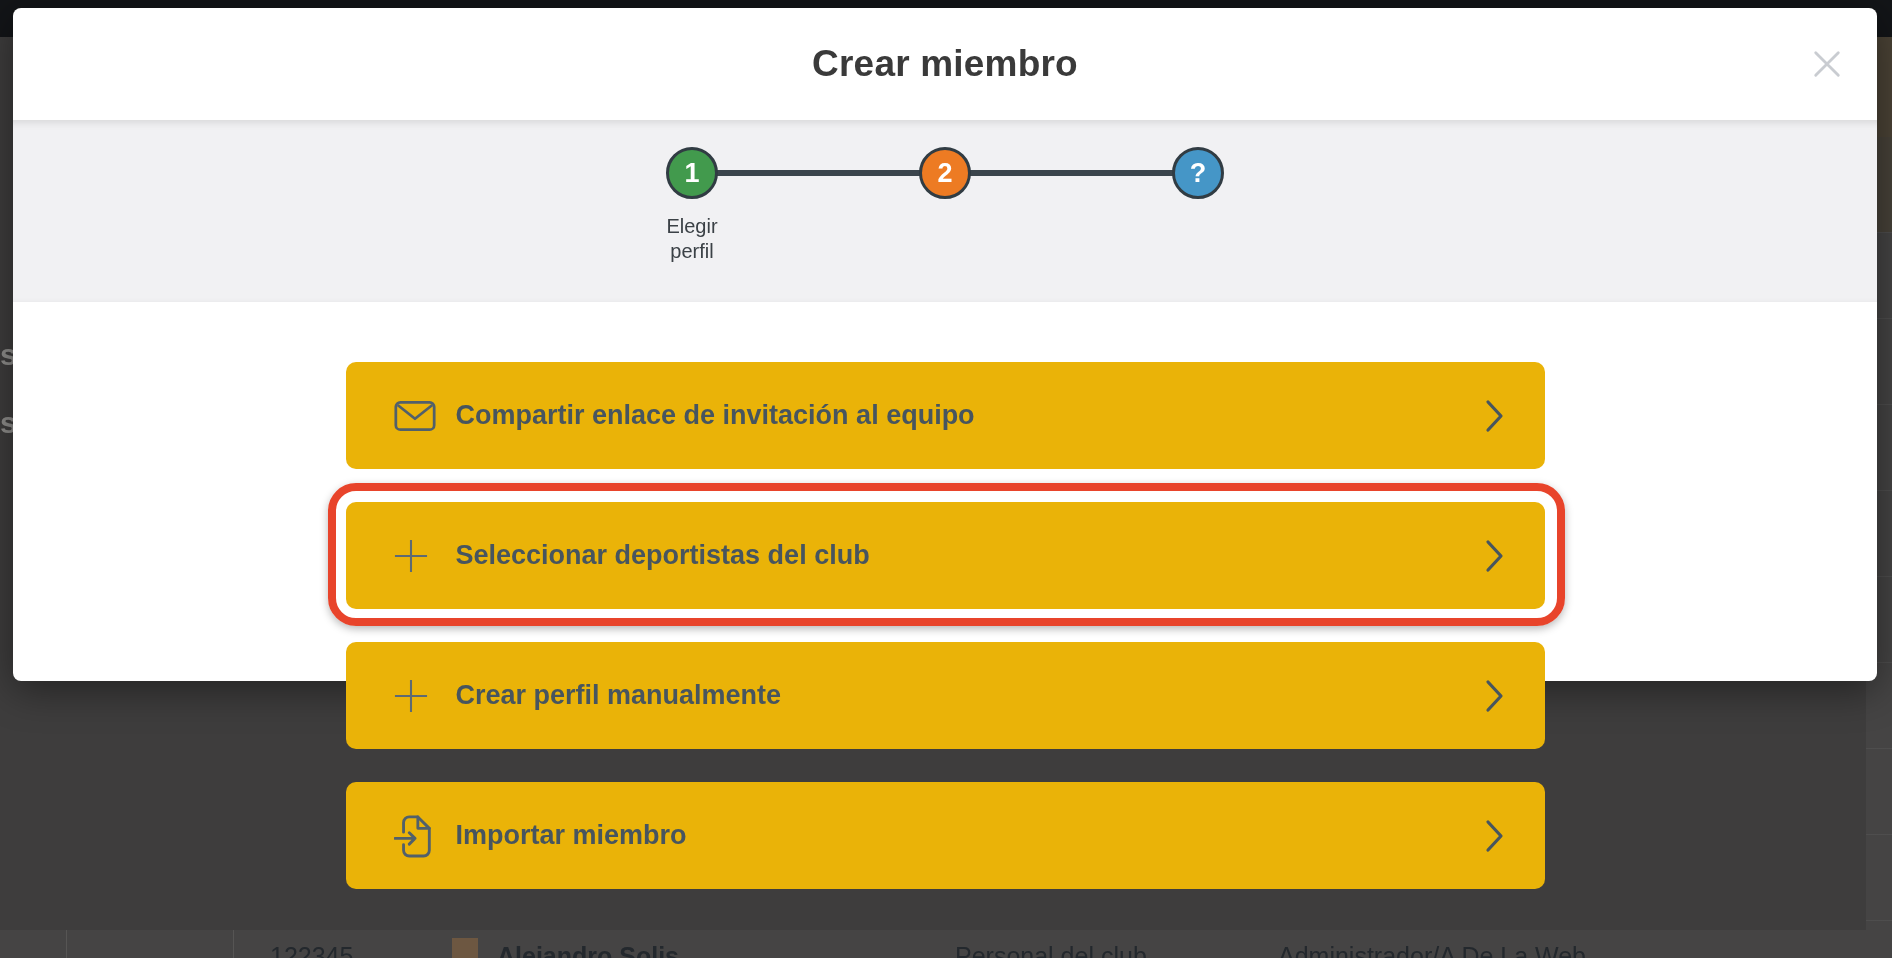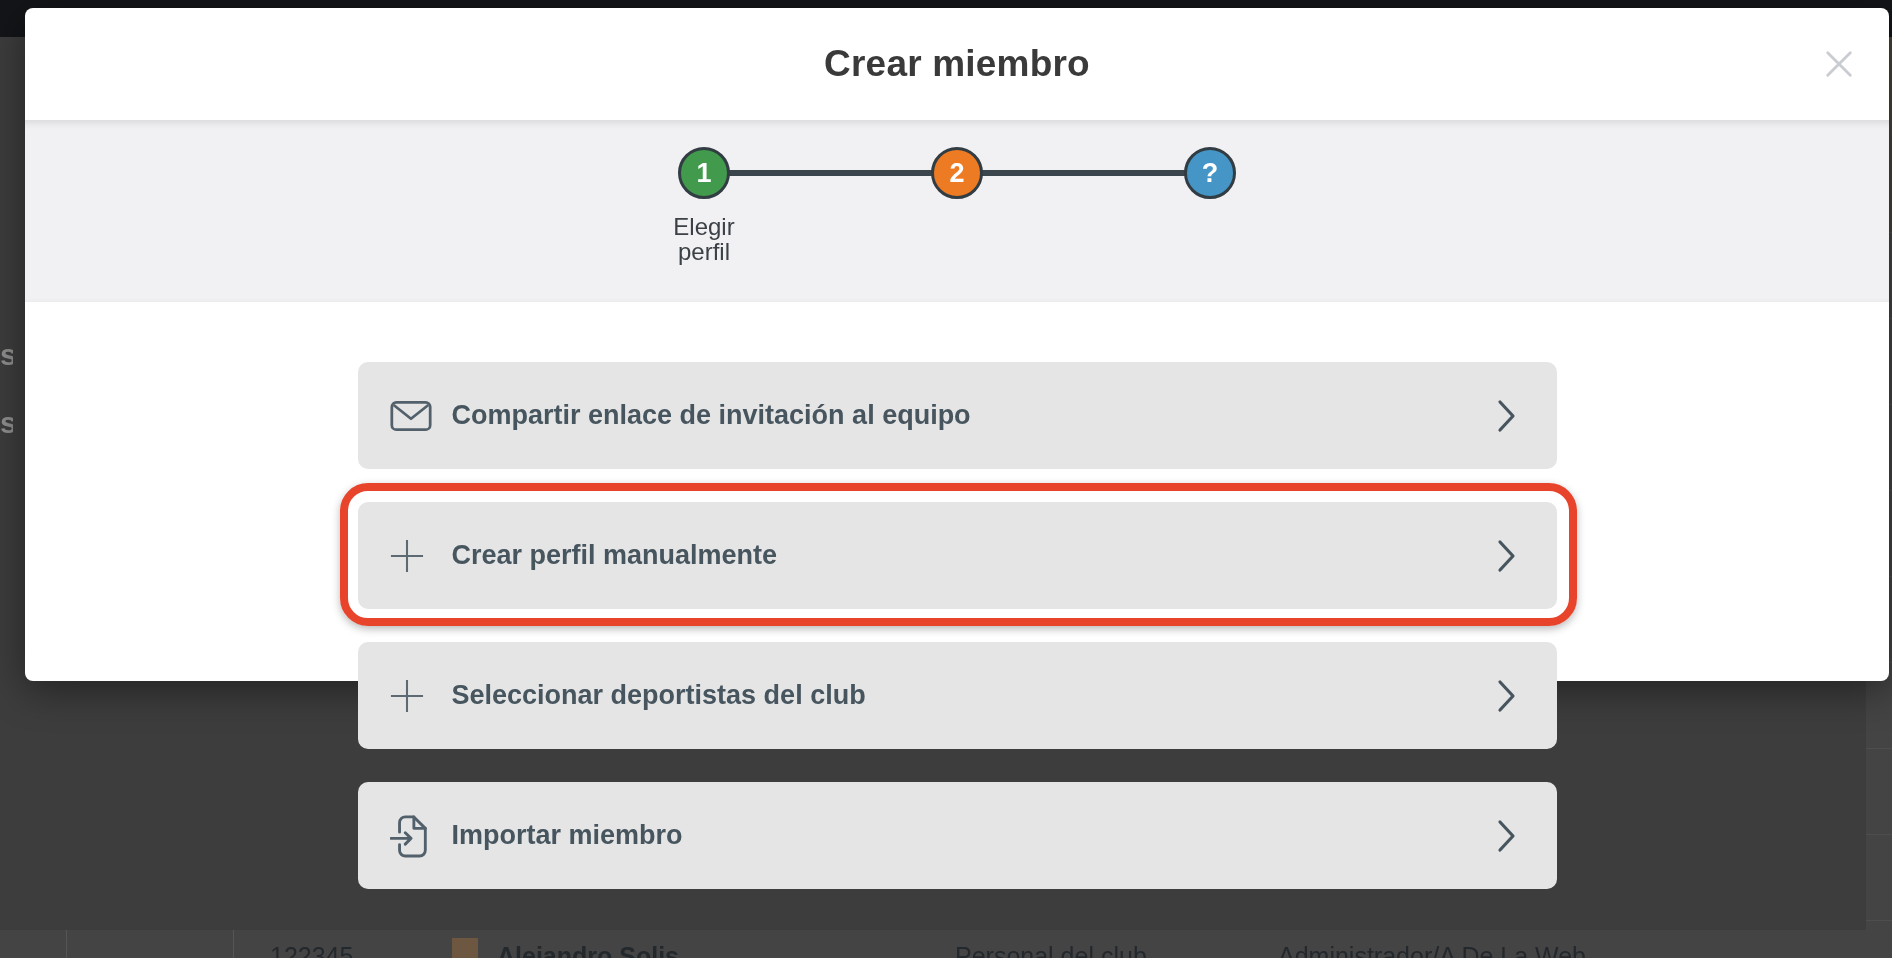--- a/index.html
+++ b/index.html
@@ -17,48 +17,48 @@
   .bg-sidebar-frag { position:absolute; left:0; width:13px; overflow:hidden; color:#8f8e8c;
                      font-weight:bold; font-size:30px; line-height:30px; }
   .frag1 { top:340px; } .frag2 { top:408px; }
   .bg-bottom-row { position:absolute; left:0; top:930px; width:1892px; height:28px; background:#454444; }
   .bg-bottom-row .vline { position:absolute; top:0; width:1px; height:28px; background:#565554; }
   .bg-cell { position:absolute; top:14px; color:#23282d; font-size:25px; line-height:25px; white-space:nowrap; }
   .bg-cell.bold { font-weight:bold; }
   .bg-avatar { position:absolute; left:452px; top:8px; width:26px; height:20px; background:#6d5741; }
 
   
-  .modal { position:absolute; left:25px; top:8px; width:1864px; height:673px; background:#ffffff;
+  .modal { position:absolute; left:13px; top:8px; width:1864px; height:673px; background:#ffffff;
            border-radius:8px; box-shadow:0 8px 40px rgba(0,0,0,0.45); }
   .modal-header { position:relative; height:112px; display:flex; align-items:center; justify-content:center; }
   .modal-title { font-size:37px; font-weight:bold; color:#3a3a3a; letter-spacing:0.2px; }
   .close-btn { position:absolute; right:30px; top:50%; transform:translateY(-50%); width:40px; height:40px;
                display:flex; align-items:center; justify-content:center; cursor:pointer; background:none; border:none; }
   .close-btn svg { display:block; }
 
   
   .stepper-band { position:relative; height:182px; background:#f1f1f3;
                   box-shadow: inset 0 10px 9px -8px rgba(0,0,0,0.12), inset 0 -4px 5px -4px rgba(0,0,0,0.05); }
   .stepper { position:relative; width:558px; height:182px; margin:0 auto; }
   .step-line { position:absolute; top:50px; height:6px; background:#3b454c; }
   .line1 { left:50px; width:205px; }
   .line2 { left:303px; width:205px; }
   .step-circle { position:absolute; top:27px; width:52px; height:52px; border-radius:50%;
                  border:3px solid #313c43; display:flex; align-items:center; justify-content:center;
                  color:#ffffff; font-weight:bold; font-size:27px; }
   .c1 { left:0; } .c2 { left:253px; } .c3 { left:506px; }
   .step-label { position:absolute; top:94px; width:200px; text-align:center; color:#3b4146;
-                font-size:24px; line-height:25px; }
+                font-size:20px; line-height:25px; }
   .l1 { left:-74px; } .l2 { left:179px; }
 
   
   .modal-body { position:relative; padding-top:60px; }
   .options { width:1199px; margin:0 auto; display:flex; flex-direction:column; gap:33px; }
-  .option-row { position:relative; display:flex; align-items:center; height:107px; background:#e5e5e5;
-                border-radius:10px; padding:0 40px 0 32px; cursor:pointer; border:none; text-align:left; }
+  .option-row { position:relative; display:flex; align-items:center; height:107px; background:#eab308;
+                border-radius:10px; padding:0 40px 0 48px; cursor:pointer; border:none; text-align:left; }
   .option-icon { width:48px; display:flex; align-items:center; justify-content:flex-start; color:#51606b; }
   .option-label { margin-left:14px; font-size:27px; font-weight:bold; color:#47555f; }
   .option-chevron { margin-left:auto; color:#47555f; display:flex; }
 
   
   .highlight-ring { position:absolute; left:315px; top:475px; width:1237px; height:143px;
                     border:8px solid #e8442b; border-radius:28px; pointer-events:none;
                     box-shadow:0 3px 8px rgba(0,0,0,0.28); }
 </style>
 </head>
@@ -135,35 +135,35 @@
             </svg>
           </span>
         </button>
 
         <button class="option-row">
           <span class="option-icon" style="color:#5d6a73">
             <svg width="34" height="34" viewBox="0 0 36 36" fill="none" stroke="currentColor" stroke-width="2.2">
               <path d="M18 1 V35 M1 18 H35"></path>
             </svg>
           </span>
-          <span class="option-label">Crear perfil manualmente</span>
+          <span class="option-label">Seleccionar deportistas del club</span>
           <span class="option-chevron">
             <svg width="20" height="34" viewBox="0 0 20 34" fill="none" stroke="currentColor" stroke-width="3.2" stroke-linecap="round" stroke-linejoin="round">
               <path d="M3 3 L16 17 L3 31"></path>
             </svg>
           </span>
         </button>
 
         <button class="option-row">
           <span class="option-icon" style="color:#5d6a73">
             <svg width="34" height="34" viewBox="0 0 36 36" fill="none" stroke="currentColor" stroke-width="2.2">
               <path d="M18 1 V35 M1 18 H35"></path>
             </svg>
           </span>
-          <span class="option-label">Seleccionar deportistas del club</span>
+          <span class="option-label">Crear perfil manualmente</span>
           <span class="option-chevron">
             <svg width="20" height="34" viewBox="0 0 20 34" fill="none" stroke="currentColor" stroke-width="3.2" stroke-linecap="round" stroke-linejoin="round">
               <path d="M3 3 L16 17 L3 31"></path>
             </svg>
           </span>
         </button>
 
         <button class="option-row">
           <span class="option-icon">
             <svg width="42" height="46" viewBox="0 0 44 48" fill="none" stroke="currentColor" stroke-width="3" stroke-linejoin="round" stroke-linecap="round">

